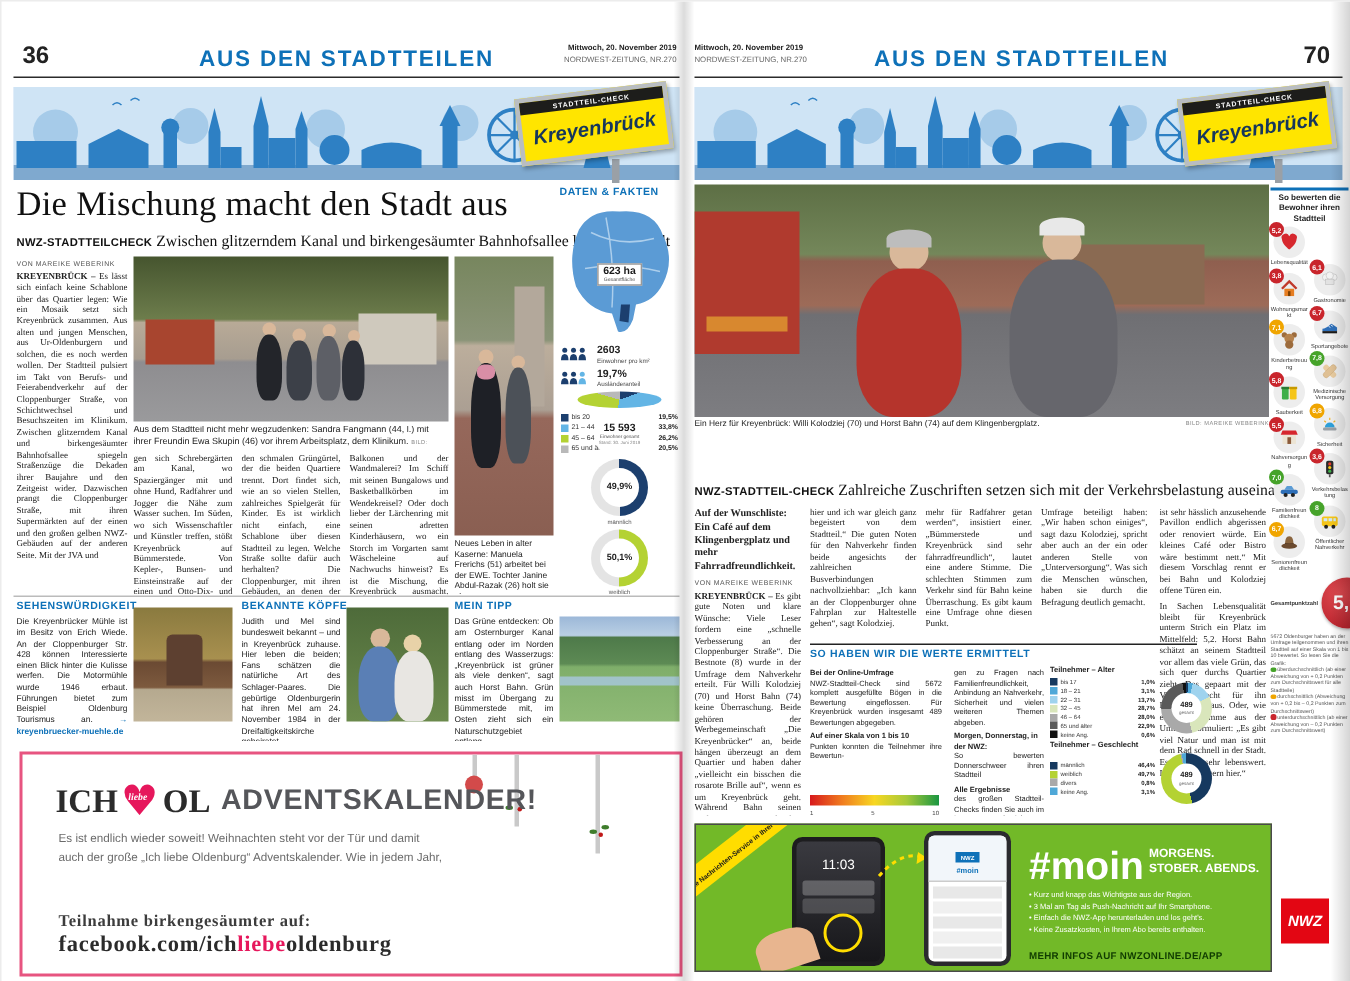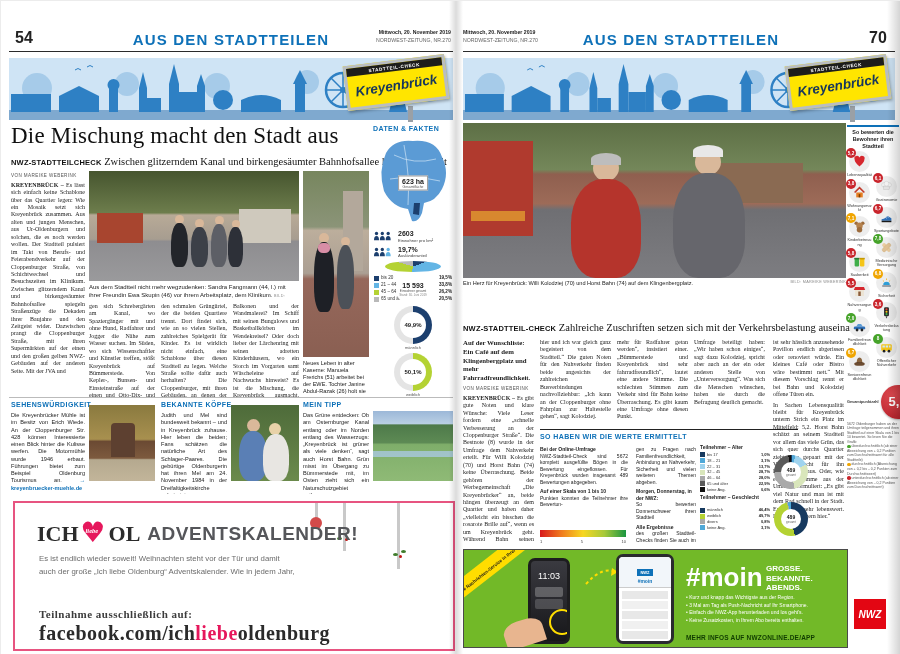--- a/index.html
+++ b/index.html
@@ -49,27 +49,27 @@
   .lg-sw{width:5px;height:5px;flex:none}
   .lg-l{flex:1;text-align:left;color:#333}
   .lg-v{font-weight:bold;color:#222}
   .gaugewrap{display:flex;flex-direction:column;align-items:center}
   .gauge-lbl{font-size:4px;color:#555;margin-top:1px}
   
   
   .ad36{position:absolute;left:12px;top:500px;width:438px;height:146px;background:#fff;border:2px solid #e75480;overflow:hidden}
   .ad36-title{position:absolute;left:22px;top:18px;display:flex;align-items:center;gap:7px}
   .ad36-title .w{font-size:19px;font-weight:bold;color:#55565a;letter-spacing:.5px}
-  .ad36-title .logo{font-family:"Liberation Serif",serif;font-weight:bold;font-size:22px;color:#2b2b2b;display:flex;align-items:center;gap:2px}
+  .ad36-title .logo{font-family:"Liberation Serif",serif;font-weight:bold;font-size:22px;color:#2b2b2b;display:flex;align-items:flex-end;gap:2px}
   .heartbig{width:26px;height:24px;position:relative;display:inline-block}
   .heartbig:before{content:"♥";position:absolute;left:0;top:-6px;font-size:28px;color:#e6175c;font-family:"DejaVu Sans",sans-serif}
   .heartbig em{position:absolute;left:5px;top:5px;font-size:6.5px;color:#fff;z-index:1;font-style:italic;font-weight:bold}
   .ad36-body{position:absolute;left:24px;top:50px;width:270px;font-size:7.8px;line-height:1.65;color:#6b6b6b}
   .ad36-cta1{position:absolute;left:24px;top:105px;font-family:"Liberation Serif",serif;font-weight:bold;font-size:11px;color:#3c3c3c;letter-spacing:.5px}
-  .ad36-cta2{position:absolute;left:24px;top:119px;font-family:"Liberation Serif",serif;font-weight:bold;font-size:20px;color:#2b2b2b;letter-spacing:.5px}
+  .ad36-cta2{position:absolute;left:24px;top:119px;font-family:"Liberation Serif",serif;font-weight:bold;font-size:15px;color:#2b2b2b;letter-spacing:.5px}
   .ad36-cta2 .red{color:#e6175c}
   .orn{position:absolute;border-radius:50%;display:flex;align-items:center;justify-content:center;color:#fff;font-weight:bold;font-family:"DejaVu Sans",sans-serif}
   .orn .capy{position:absolute;top:-7px;left:50%;transform:translateX(-50%);width:10px;height:8px;background:inherit;border-radius:2px}
   .string{position:absolute;width:3px;background:#c9c9c9}
   .holly{position:absolute;width:5px;height:3px;background:#3f7d2c;border-radius:50%}
   .berry{position:absolute;width:3px;height:3px;background:#c01818;border-radius:50%}
   
   .method{position:absolute;left:539px;top:428px;width:258px;height:115px;border-top:1px solid #222;padding-top:3px}
   .method-title{font-weight:bold;font-size:7px;color:#0e71b8;letter-spacing:.4px;margin-bottom:3px}
   .mcol{position:absolute;font-size:5px;line-height:1.3;text-align:justify;color:#222;overflow:hidden}
@@ -110,21 +110,21 @@
   .moin-cta{position:absolute;font-weight:bold;font-size:6.5px;color:#103c00;letter-spacing:.2px}
   .nwzlogo{position:absolute;left:853px;top:598px;width:32px;height:30px;background:#e30613;color:#fff;display:flex;align-items:center;justify-content:center;font-weight:bold;font-style:italic;font-size:10px}
   .fold{position:absolute;left:448px;top:0;width:14px;height:654px;background:linear-gradient(90deg,rgba(0,0,0,0),rgba(0,0,0,.14) 50%,rgba(0,0,0,0));pointer-events:none}
   .edge{position:absolute;right:0;top:0;width:14px;height:654px;background:linear-gradient(90deg,rgba(0,0,0,0),rgba(0,0,0,.18));pointer-events:none}
 </style>
 </head>
 <body>
 
 <div class="sheet">
 
-  <div class="abs pgno" style="left:14px;top:28px">54</div>
+  <div class="abs pgno" style="left:14px;top:28px">36</div>
   <div class="abs sect-title" style="left:100px;top:30px;width:260px">AUS DEN STADTTEILEN</div>
   <div class="abs dateblk" style="right:450px;top:28px;text-align:right;left:352px">
     <div class="d1">Mittwoch, 20. November 2019</div>
     <div class="d2">NORDWEST-ZEITUNG, NR.270</div>
   </div>
   <div class="rule" style="left:8px;top:50px;width:444px"></div>
 
   <div class="banner" style="left:8px;top:57px;width:444px">
     <svg viewBox="0 0 444 62" preserveAspectRatio="none">
       <rect width="444" height="62" fill="#cfe4f5"></rect>
@@ -343,21 +343,21 @@
             <em>liebe</em>
           </span>
         <span>OL</span>
       </span>
       <span class="w">ADVENTSKALENDER!</span>
     </div>
     <div class="ad36-body">
       <div>Es ist endlich wieder soweit! Weihnachten steht vor der Tür und damit</div>
       <div>auch der große „Ich liebe Oldenburg“ Adventskalender. Wie in jedem Jahr,</div>
     </div>
-    <div class="ad36-cta1">Teilnahme ausschließlich auf:</div>
+    <div class="ad36-cta1">Teilnahme birkengesäumter auf:</div>
     <div class="ad36-cta2">
       <span>facebook.com/ich</span><span class="red">liebe</span><span>oldenburg</span>
     </div>
   </div>
 
   <div class="abs dateblk" style="left:462px;top:28px">
     <div class="d1">Mittwoch, 20. November 2019</div>
     <div class="d2">NORDWEST-ZEITUNG, NR.270</div>
   </div>
   <div class="abs sect-title" style="left:560px;top:30px;width:240px">AUS DEN STADTTEILEN</div>
@@ -708,21 +708,21 @@
       <div>
           <div><span class="fdot" style="background:#46a32a"></span>überdurchschnittlich (ab einer Abweichung von + 0,2 Punkten zum Durchschnittswert für alle Stadtteile)</div>
           <div><span class="fdot" style="background:#f0a500"></span>durchschnittlich (Abweichung von + 0,2 bis – 0,2 Punkten zum Durchschnittswert)</div>
           <div><span class="fdot" style="background:#c9252c"></span>unterdurchschnittlich (ab einer Abweichung von – 0,2 Punkten zum Durchschnittswert)</div>
         </div>
     </div>
   </div>
 
   <div class="moin">
     <div class="moin-ribbon">Der neue Nachrichten-Service in Ihrer NWZ-App</div>
-    <div class="phone" style="left:64px;top:8px;width:42px;height:86px">
+    <div class="phone" style="left:64px;top:8px;width:62px;height:86px">
       <div class="scr" style="background:linear-gradient(180deg,#3a3a40,#17171a)">
         <div style="color:#fff;font-size:9px;text-align:center;margin-top:10px">11:03</div>
         <div style="margin:6px 4px 0;background:rgba(255,255,255,.25);height:10px;border-radius:2px"></div>
         <div style="margin:2px 4px 0;background:rgba(255,255,255,.18);height:10px;border-radius:2px"></div>
         <div style="position:absolute;left:18px;bottom:6px;width:22px;height:22px;border:2px solid #ffdd00;border-radius:50%"></div>
       </div>
     </div>
     <div class="abs" style="left:40px;top:70px;width:40px;height:26px;background:#e8b58f;border-radius:40% 40% 0 0;transform:rotate(-18deg)"></div>
     <svg class="abs" style="left:120px;top:14px;width:36px;height:24px" viewBox="0 0 36 24">
         <path d="M2 20 Q18 2 32 8" fill="none" stroke="#ffdd00" stroke-width="2" stroke-dasharray="3 3"></path>
@@ -736,22 +736,22 @@
         </div>
         <div style="margin:3px 3px 0;background:#e8e8e8;height:8px"></div>
         <div style="margin:2px 3px 0;background:#f0f0f0;height:8px"></div>
         <div style="margin:2px 3px 0;background:#e8e8e8;height:8px"></div>
         <div style="margin:2px 3px 0;background:#f0f0f0;height:8px"></div>
         <div style="margin:2px 3px 0;background:#e8e8e8;height:8px"></div>
       </div>
     </div>
     <div class="moin-brand" style="left:222px;top:12px;font-size:26px">#moin</div>
     <div class="moin-tags" style="left:302px;top:14px">
-      <div>GROSSE.</div>
-      <div>BEKANNTE. ABENDS.</div>
+      <div>MORGENS.</div>
+      <div>STOBER. ABENDS.</div>
     </div>
     <div class="moin-bullets" style="left:222px;top:44px;width:150px">
         <div>• Kurz und knapp das Wichtigste aus der Region.</div>
         <div>• 3 Mal am Tag als Push-Nachricht auf Ihr Smartphone.</div>
         <div>• Einfach die NWZ-App herunterladen und los geht's.</div>
         <div>• Keine Zusatzkosten, in Ihrem Abo bereits enthalten.</div>
       </div>
     <div class="moin-cta" style="left:222px;top:84px">MEHR INFOS AUF NWZONLINE.DE/APP</div>
   </div>
   <div class="nwzlogo">NWZ</div>

